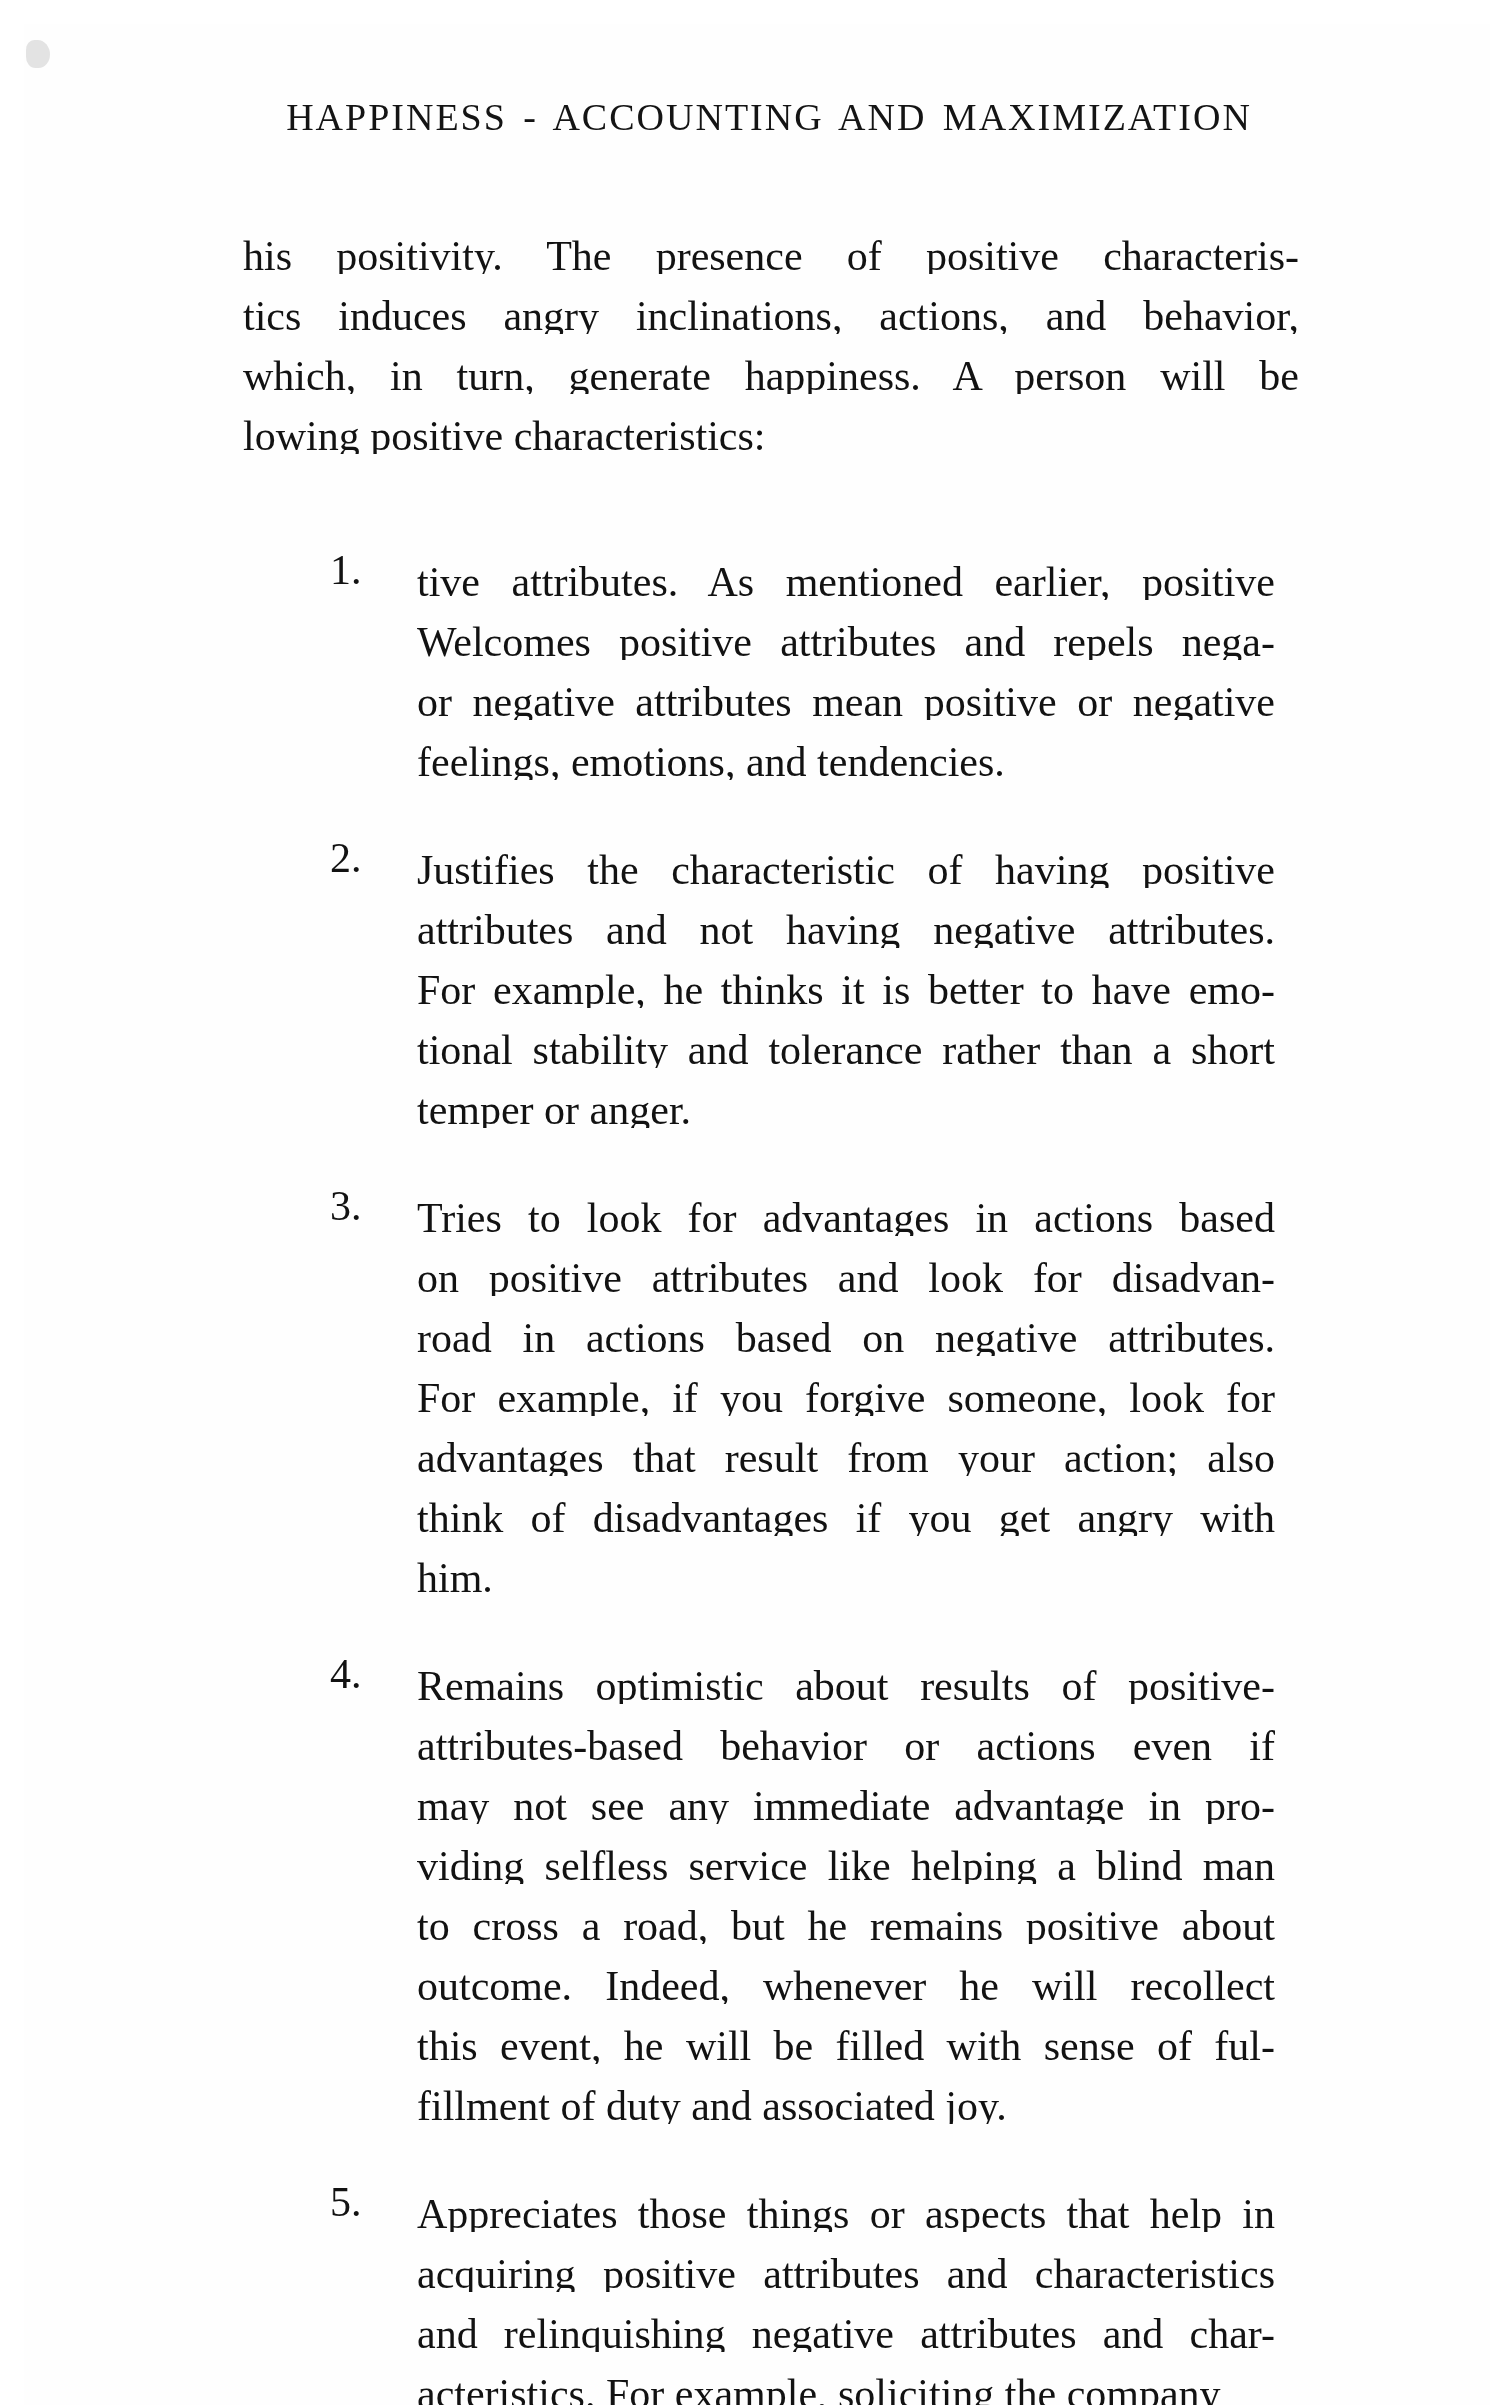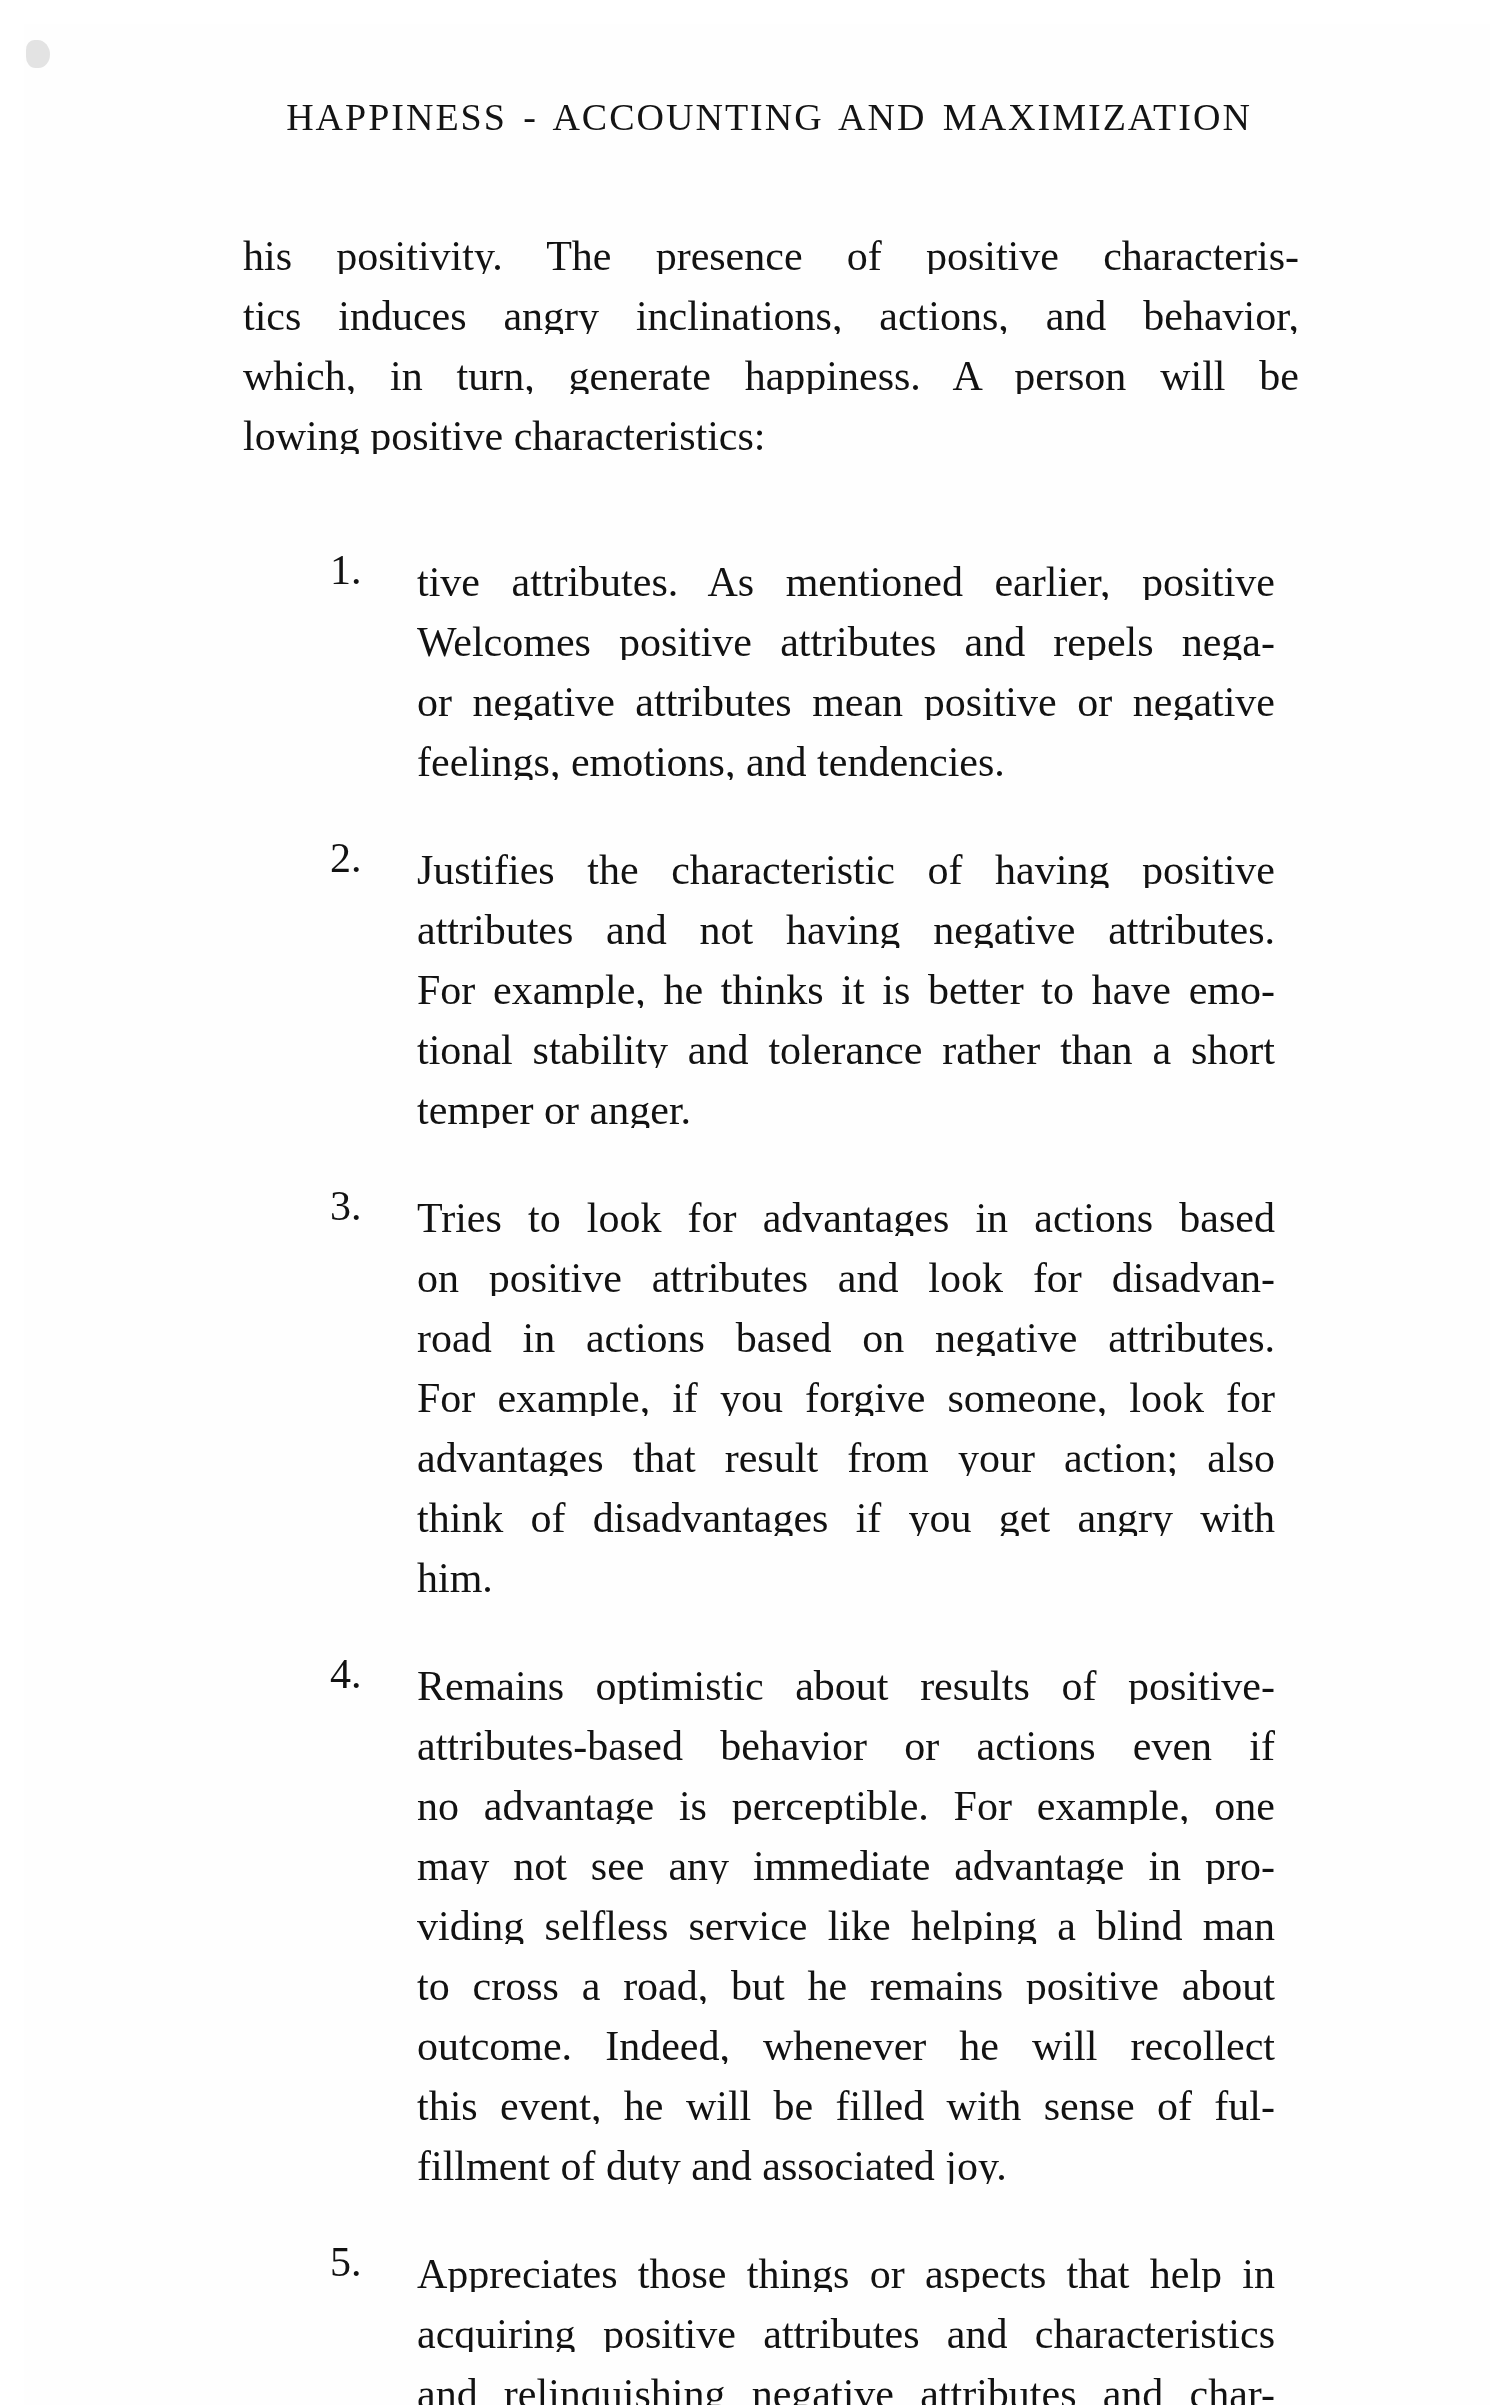--- a/index.html
+++ b/index.html
@@ -113,21 +113,20 @@
           <div class="line j">advantages that result from your action; also</div>
           <div class="line j">think of disadvantages if you get angry with</div>
           <div class="line last">him.</div>
         </div>
       </li>
       <li class="char-item">
         <div class="num">4.</div>
         <div class="item-lines">
           <div class="line j">Remains optimistic about results of positive-</div>
           <div class="line j">attributes-based behavior or actions even if</div>
-          <div class="line j">no advantage is perceptible. For example, one</div>
           <div class="line j">may not see any immediate advantage in pro-</div>
           <div class="line j">viding selfless service like helping a blind man</div>
           <div class="line j">to cross a road, but he remains positive about</div>
           <div class="line j">outcome. Indeed, whenever he will recollect</div>
           <div class="line j">this event, he will be filled with sense of ful-</div>
           <div class="line last">fillment of duty and associated joy.</div>
         </div>
       </li>
       <li class="char-item">
         <div class="num">5.</div>

